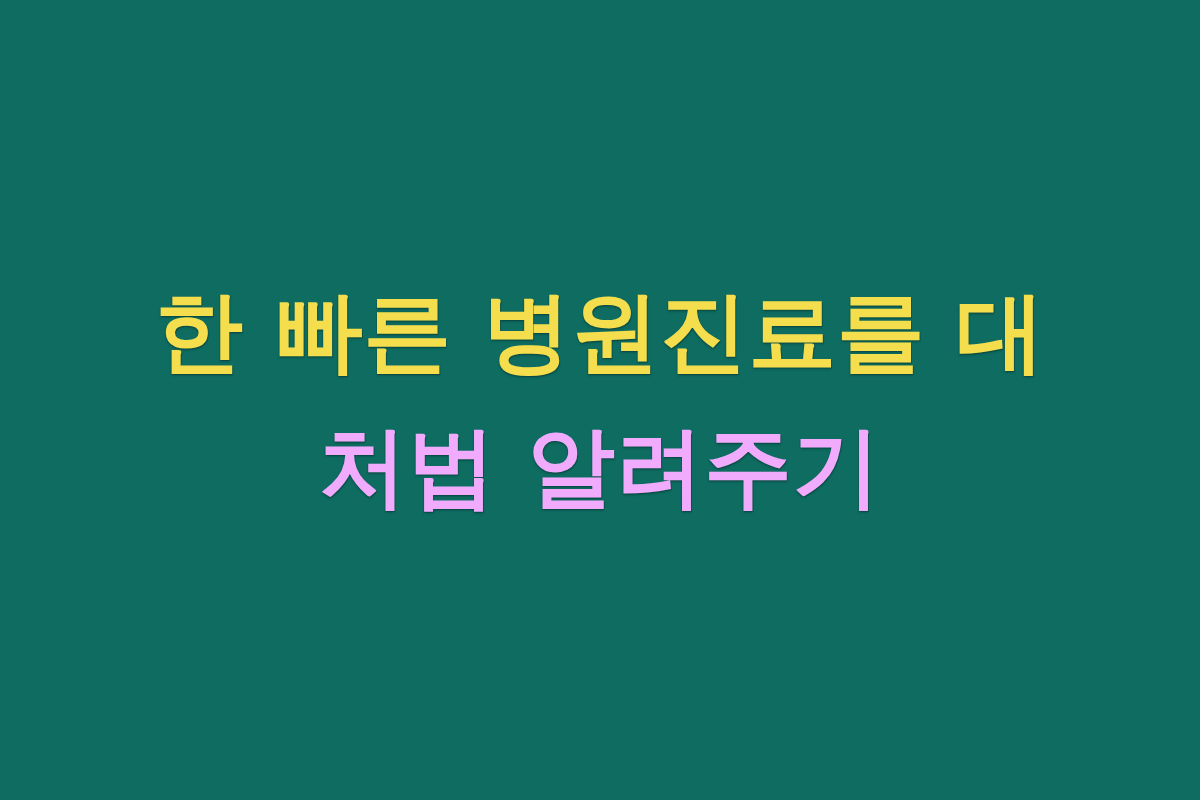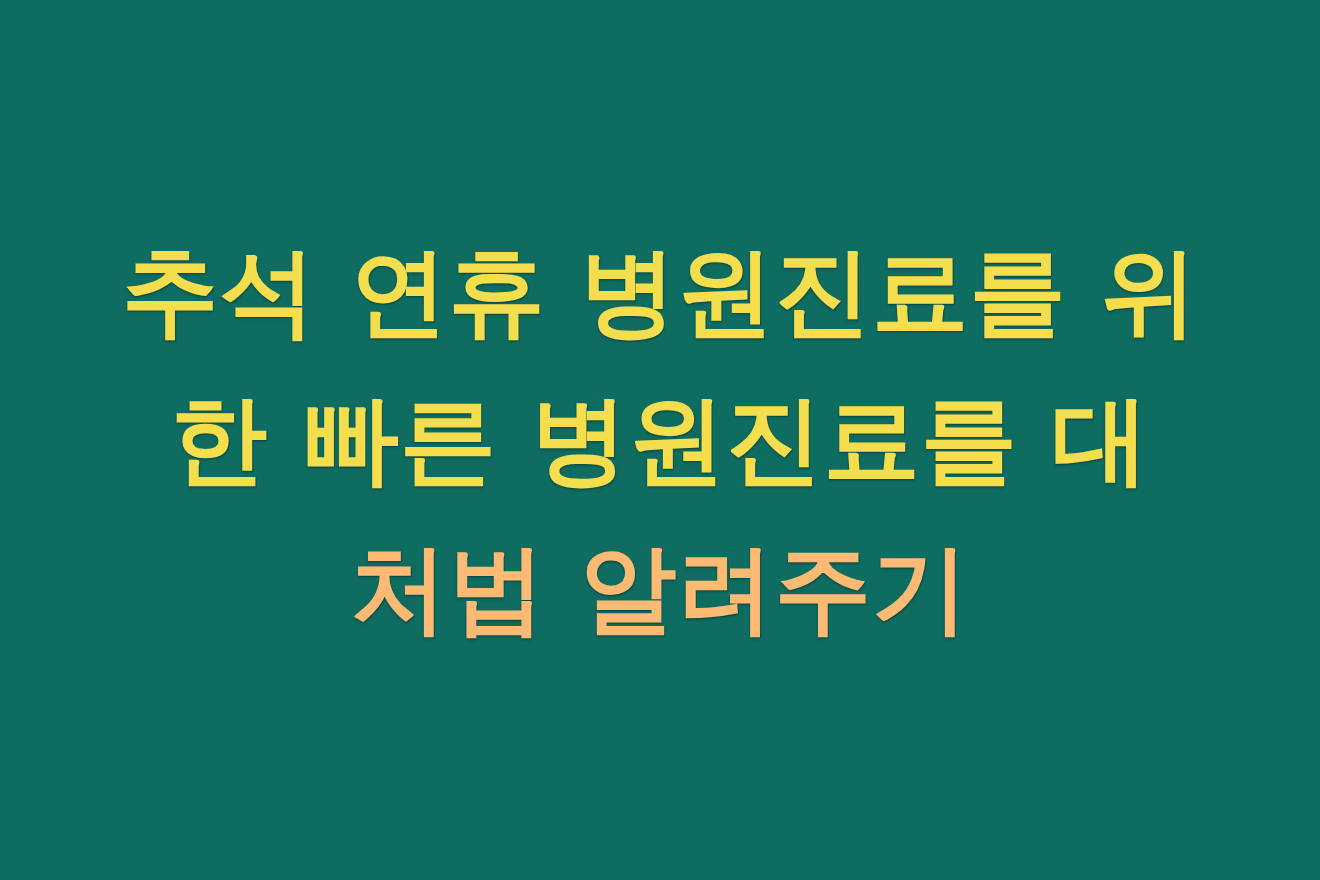--- a/index.html
+++ b/index.html
@@ -55,20 +55,19 @@
     -webkit-font-smoothing: antialiased;
   }
 </style>
 </head>
 <body>
 
 <div class="banner" style="background-color: rgb(14, 108, 97);">
 
   <div class="headline-block">
 
-    <span class="headline-line" style="color: rgb(245, 222, 78);">추석 연휴 병원진료를 위</span>
 
     <span class="headline-line" style="color: rgb(245, 222, 78);">한 빠른 병원진료를 대</span>
 
-    <span class="headline-line" style="color: #fdba74;">처법 알려주기</span>
+    <span class="headline-line" style="color: #f0abfc;">처법 알려주기</span>
 
   </div>
 </div>
 
 </body></html>

